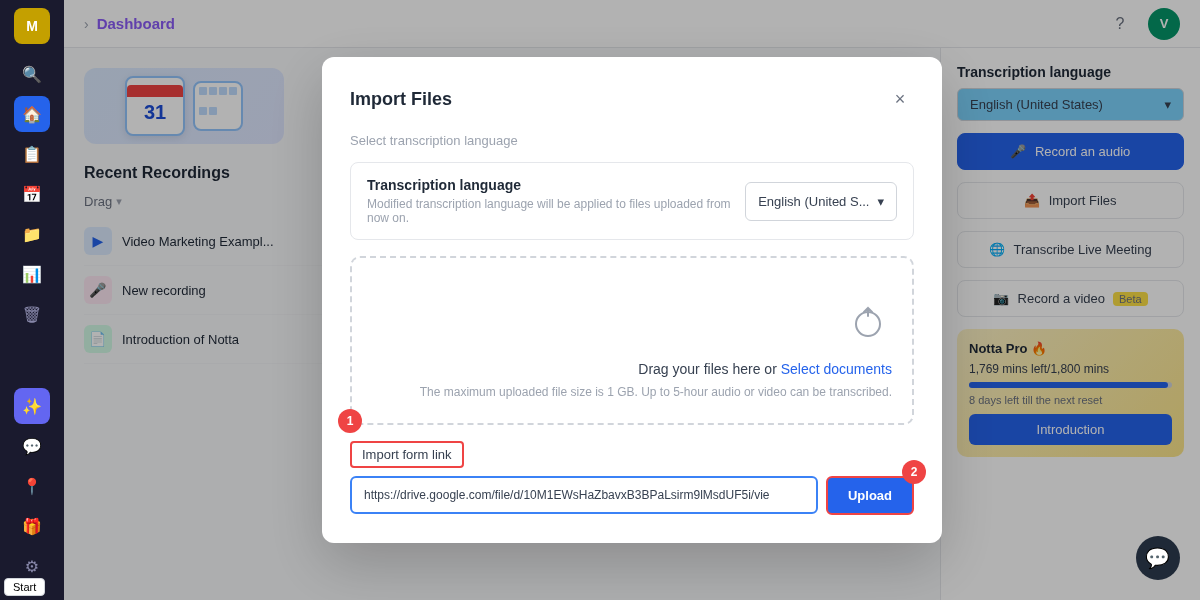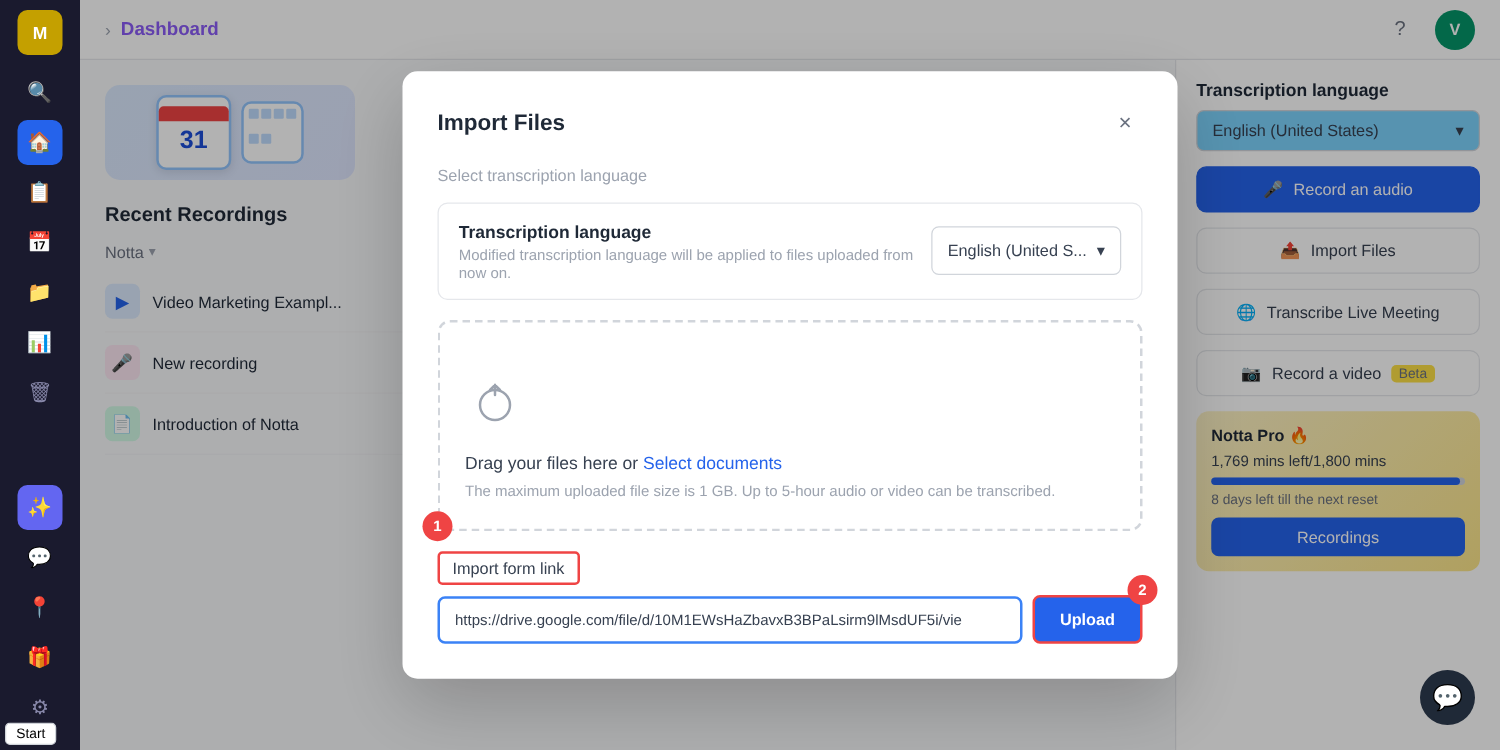--- a/index.html
+++ b/index.html
@@ -399,21 +399,21 @@
       align-items: center;
       gap: 8px;
       cursor: pointer;
       white-space: nowrap;
     }
 
     .drop-zone {
       border: 2px dashed #d1d5db;
       border-radius: 10px;
       padding: 36px 20px 20px;
-      text-align: left;
+      text-align: right;
       margin-bottom: 16px;
     }
     .drop-text {
       font-size: 14px;
       color: #374151;
       margin-bottom: 6px;
     }
     .drop-link {
       color: #2563eb;
       cursor: pointer;
@@ -570,21 +570,21 @@
             <div style="width:8px;height:8px;background:#bfdbfe;border-radius:1px;"></div>
             <div style="width:8px;height:8px;background:#bfdbfe;border-radius:1px;"></div>
             <div style="width:8px;height:8px;background:#bfdbfe;border-radius:1px;"></div>
           </div>
         </div>
       </div>
 
       <div class="section-title">Recent Recordings</div>
 
       <div class="recordings-header">
-        <span class="recordings-header-label">Notta</span>
+        <span class="recordings-header-label">Drag</span>
         <span style="font-size:11px;color:#9ca3af;">▾</span>
       </div>
 
       <div class="recording-item">
         <div class="recording-icon video">▶</div>
         <span class="recording-name">Video Marketing Exampl...</span>
       </div>
       <div class="recording-item">
         <div class="recording-icon audio">🎤</div>
         <span class="recording-name">New recording</span>
@@ -625,21 +625,21 @@
         <span style="background:#fde047;border-radius:4px;padding:1px 6px;font-size:11px;color:#6b7280;">Beta</span>
       </button>
 
       <div class="notta-pro-section">
         <div class="notta-pro-title">Notta Pro 🔥</div>
         <div class="notta-pro-mins">1,769 mins left/1,800 mins</div>
         <div class="progress-bar-bg">
           <div class="progress-bar-fill"></div>
         </div>
         <div class="notta-pro-reset">8 days left till the next reset</div>
-        <button class="resub-btn">Recordings</button>
+        <button class="resub-btn">Introduction</button>
       </div>
     </div>
   </div>
 </div>
 
 <div class="modal-overlay">
   <div class="modal">
     <div class="modal-header">
       <span class="modal-title">Import Files</span>
       <div class="modal-close">×</div>

